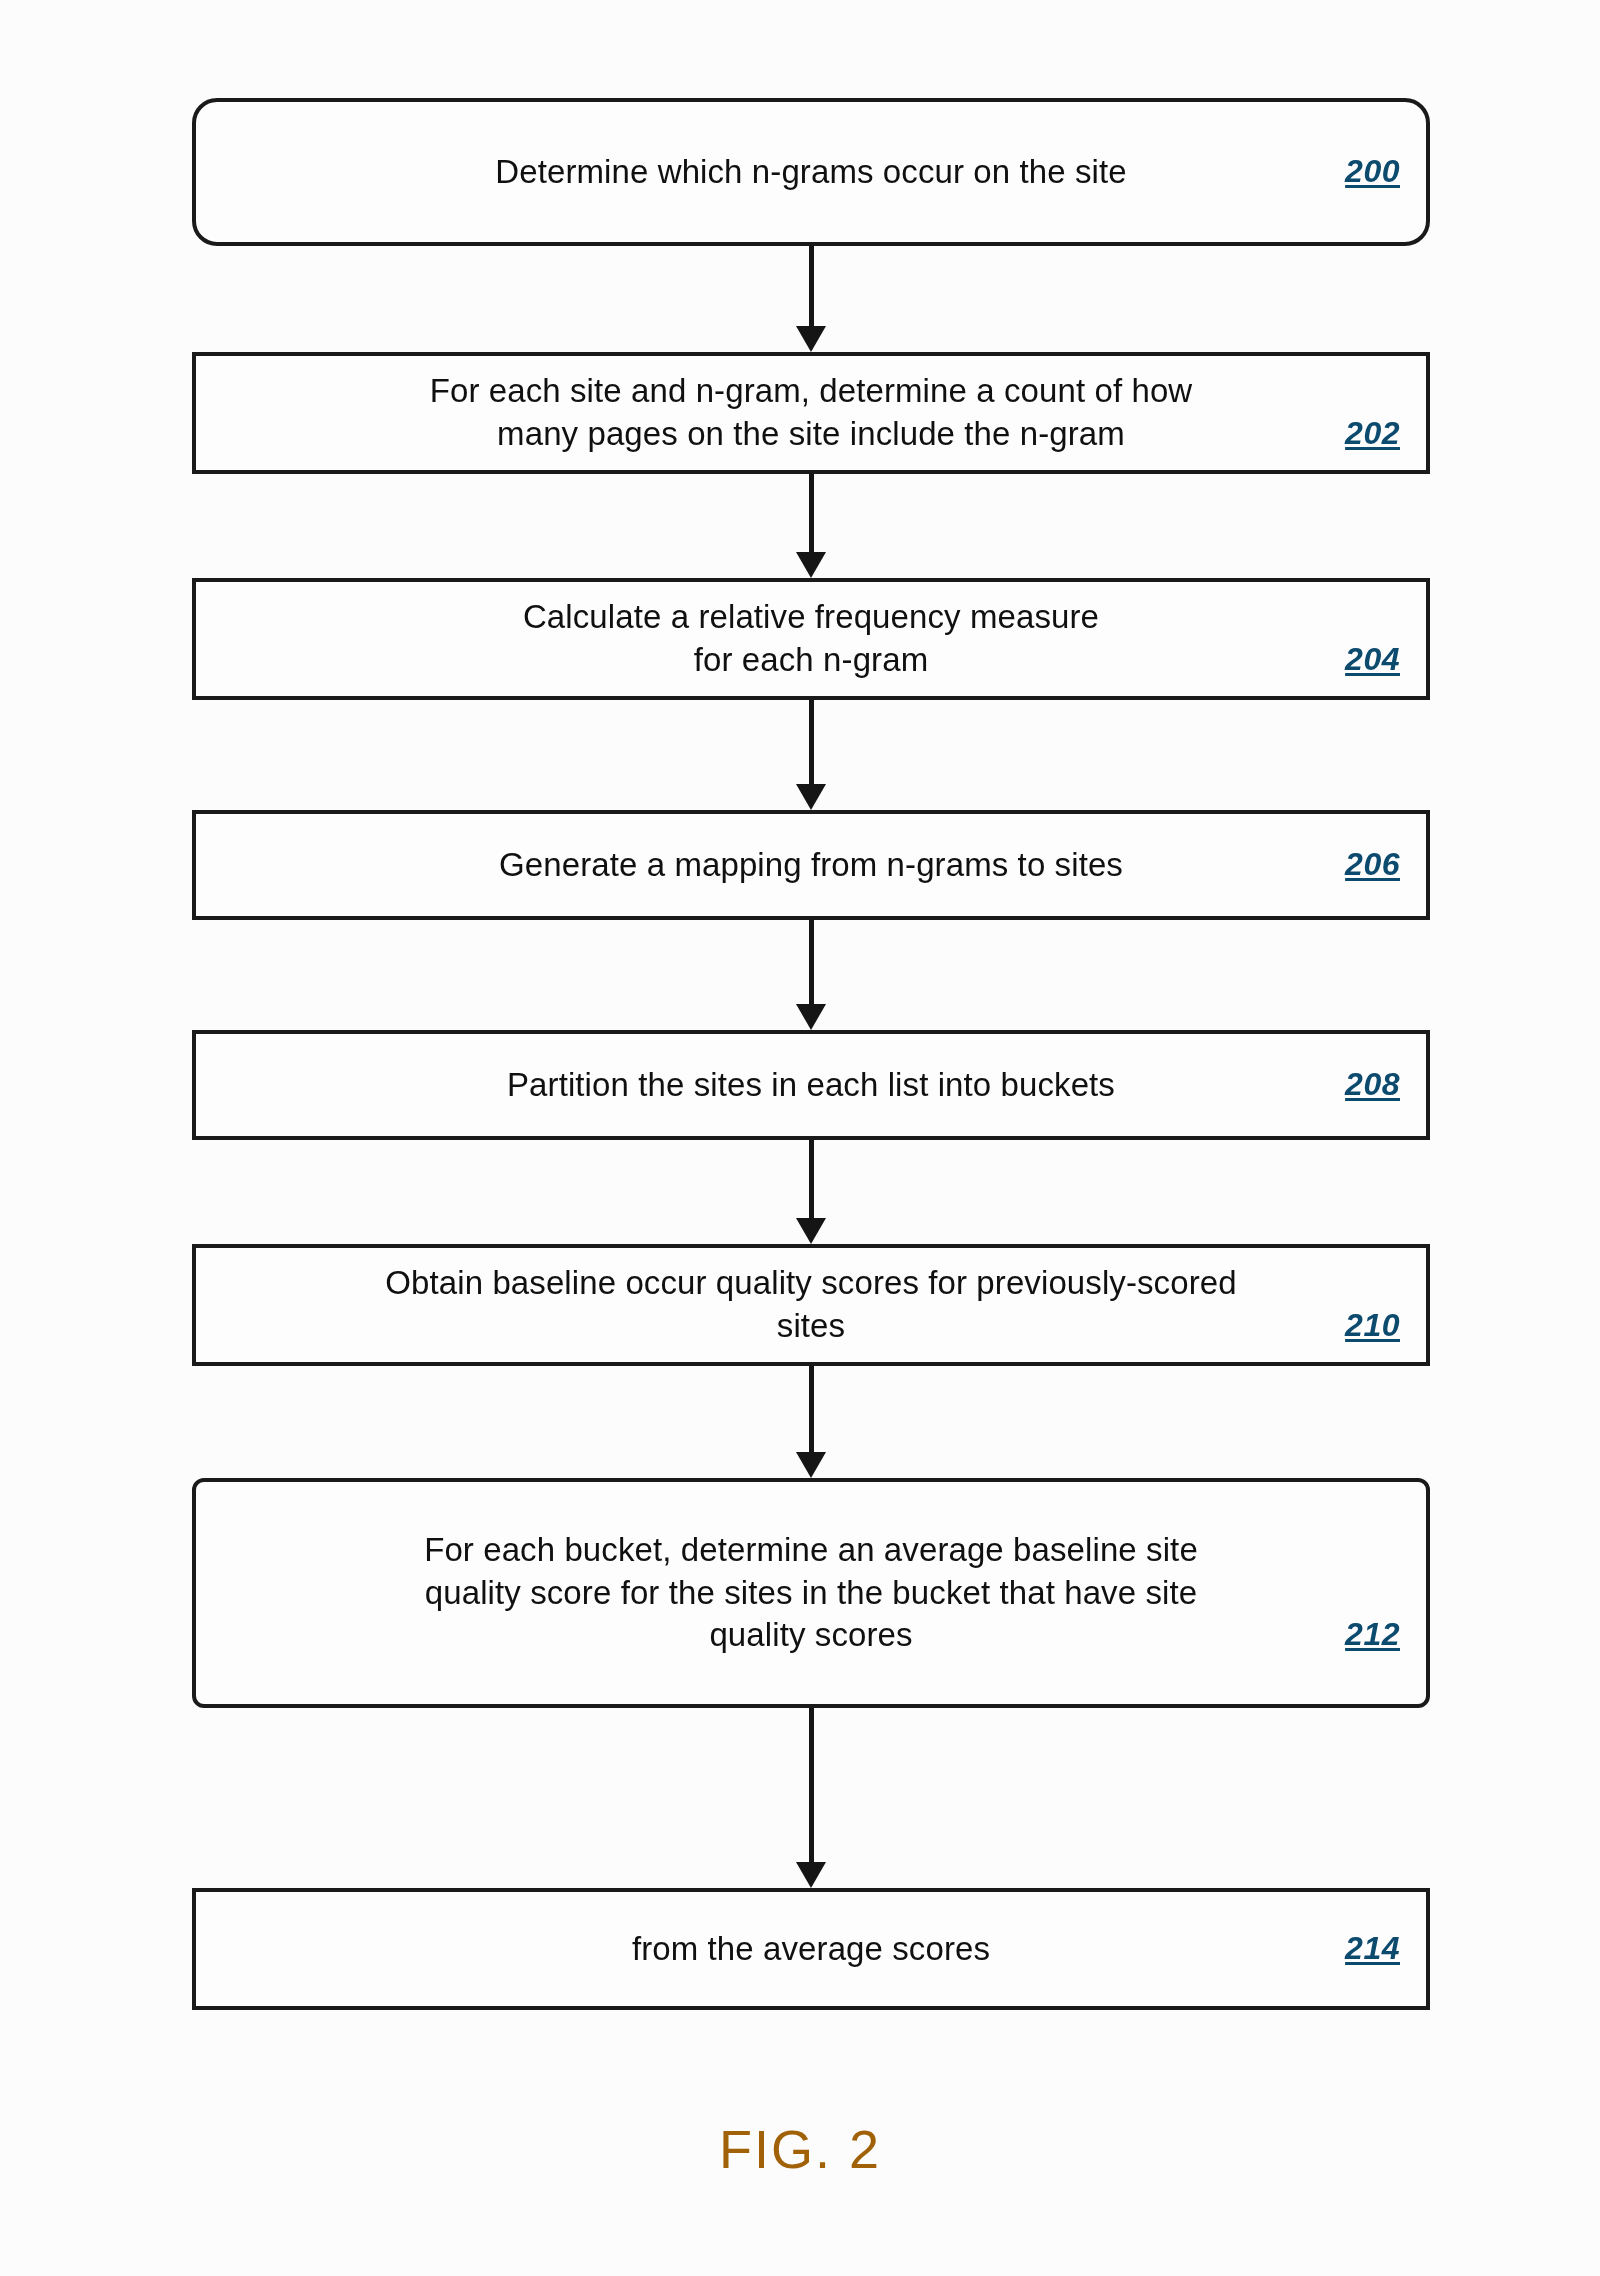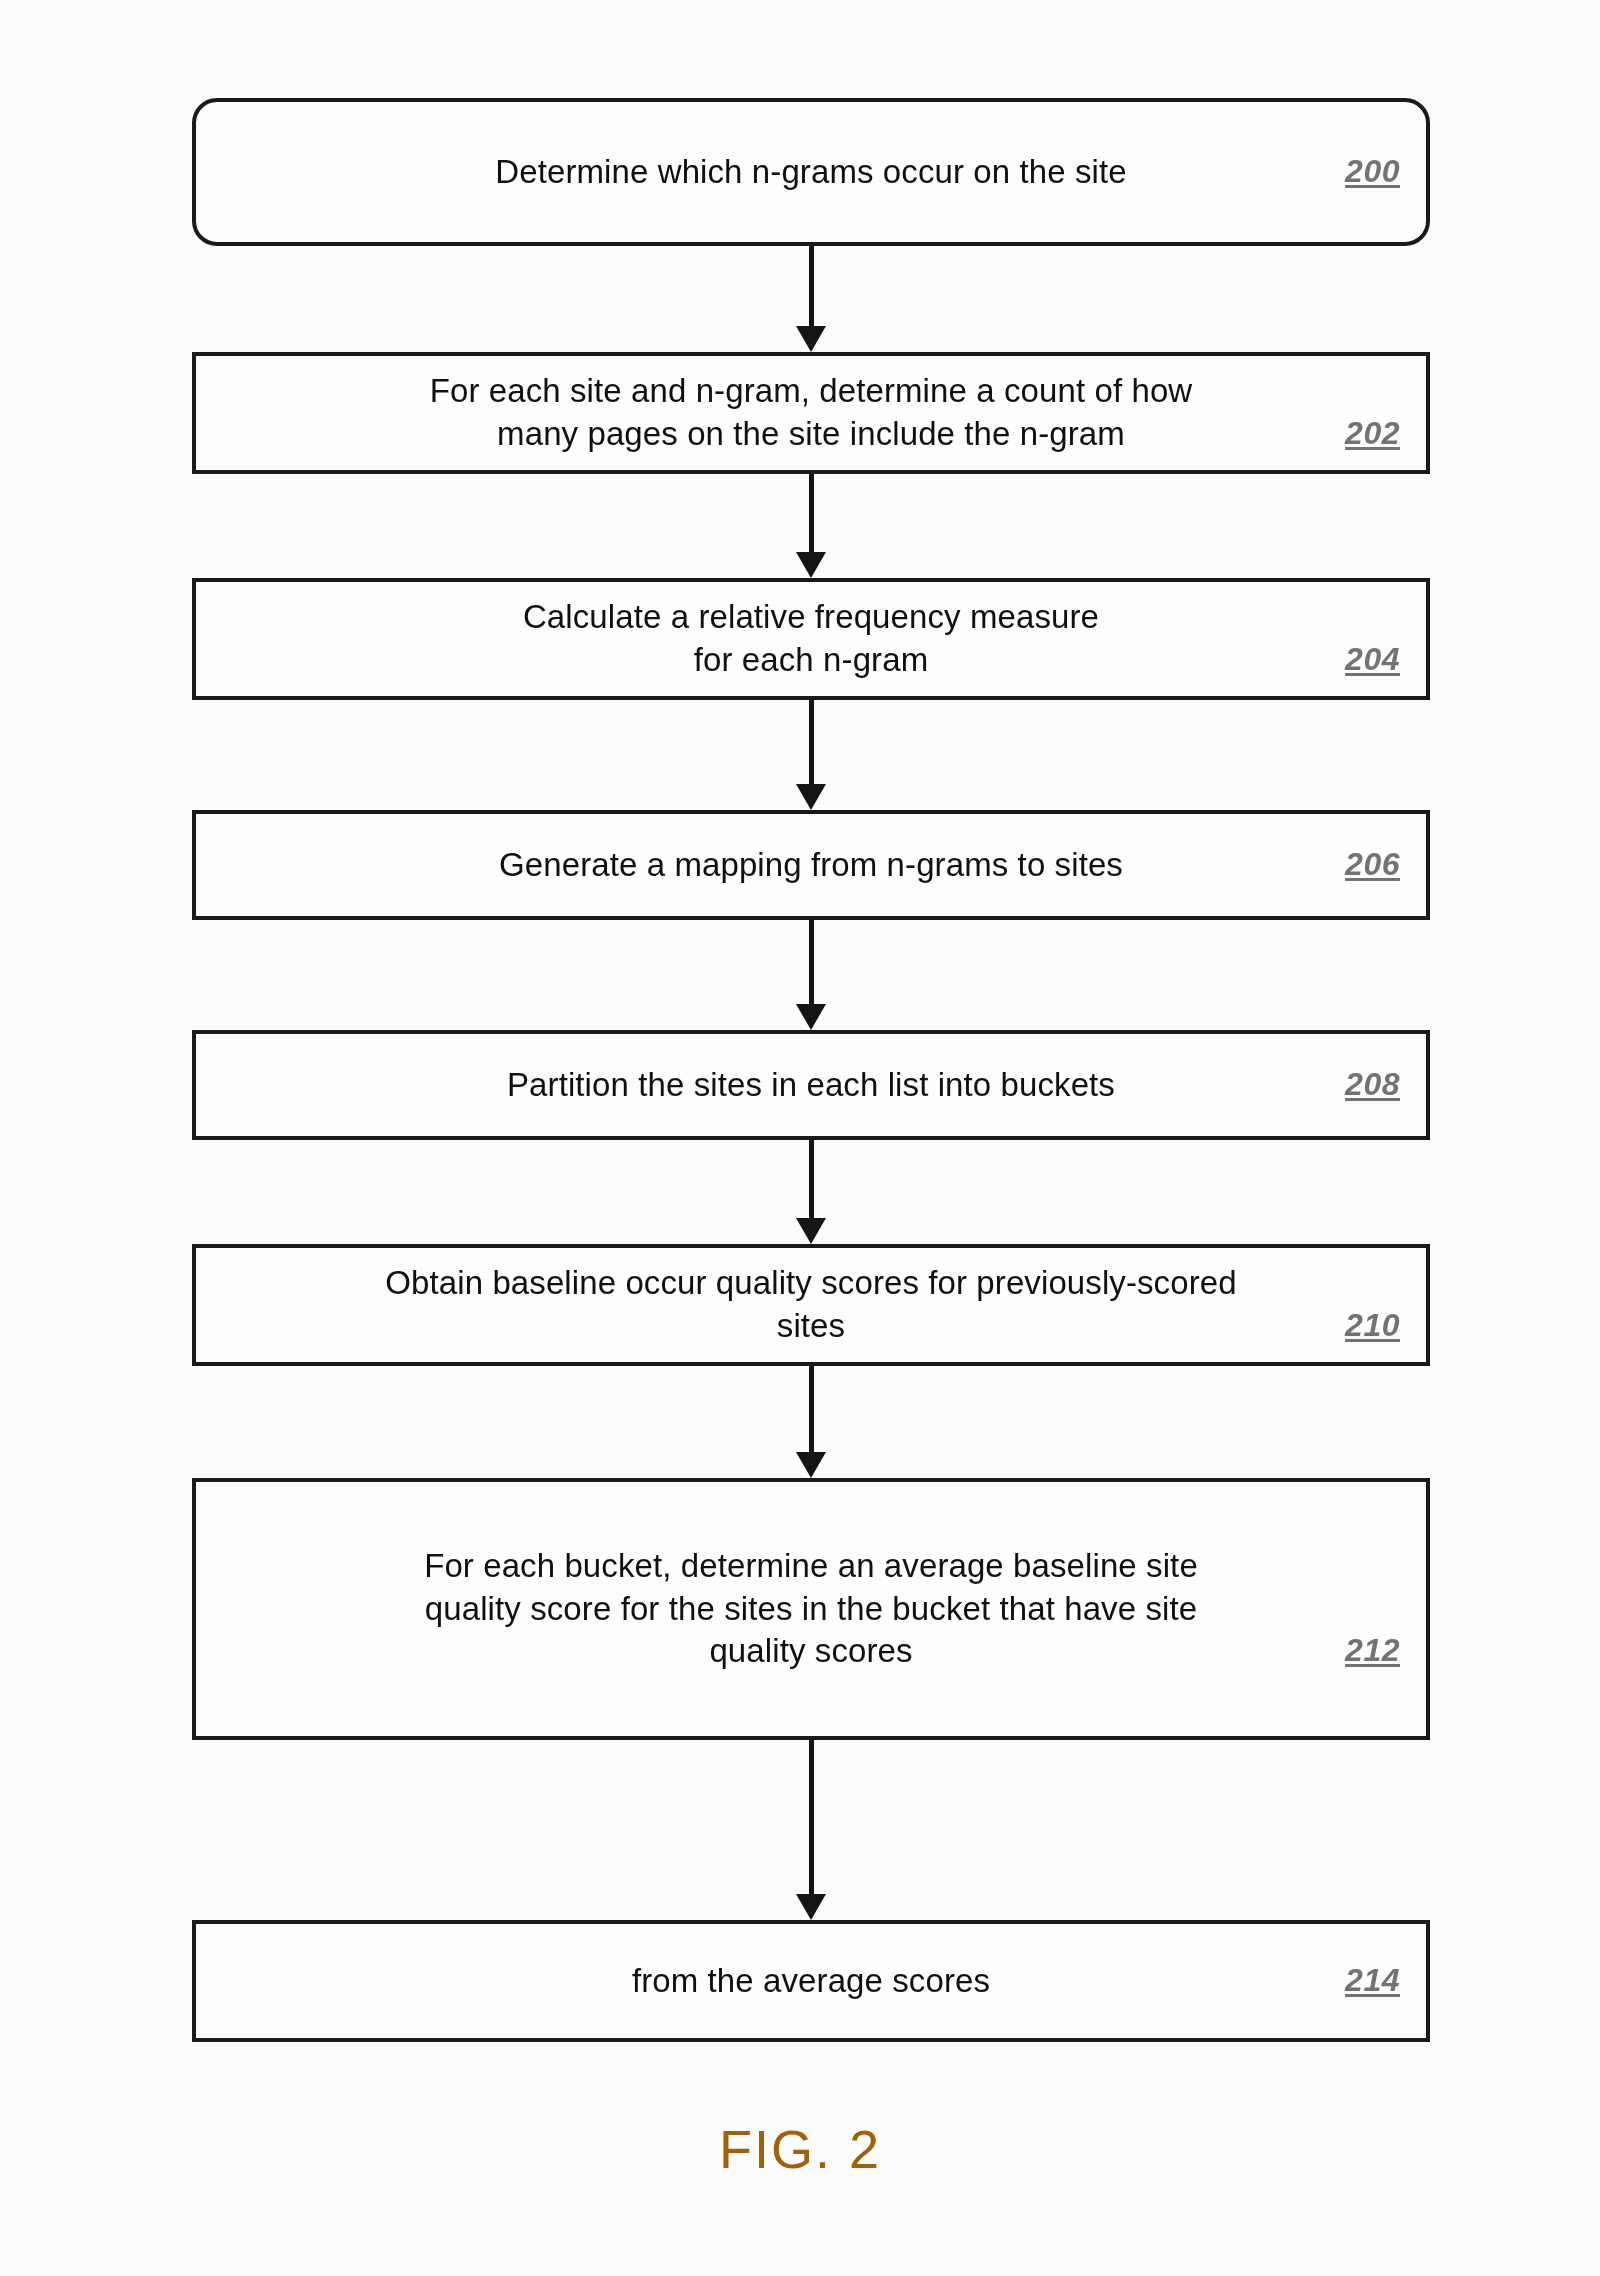--- a/index.html
+++ b/index.html
@@ -62,28 +62,28 @@
     text-align: center;
   }
   .ref-num {
     position: absolute;
     right: 0;
     font-size: 32px;
     font-weight: bold;
     font-style: italic;
     text-decoration: underline;
     text-underline-offset: 3px;
-    color: #737373;
+    color: #0c4a6e;
     letter-spacing: 0.5px;
   }
   
   .h-148 { height: 148px; border-radius: 25px; }
   .h-150 { height: 122px; }
   .h-110 { height: 110px; }
-  .h-230 { height: 262px; }
+  .h-230 { height: 230px; border-radius: 12px; }
 
   
   .connector {
     position: relative;
     width: 1238px;
     display: flex;
     justify-content: center;
   }
   .connector .stem {
     position: absolute;

